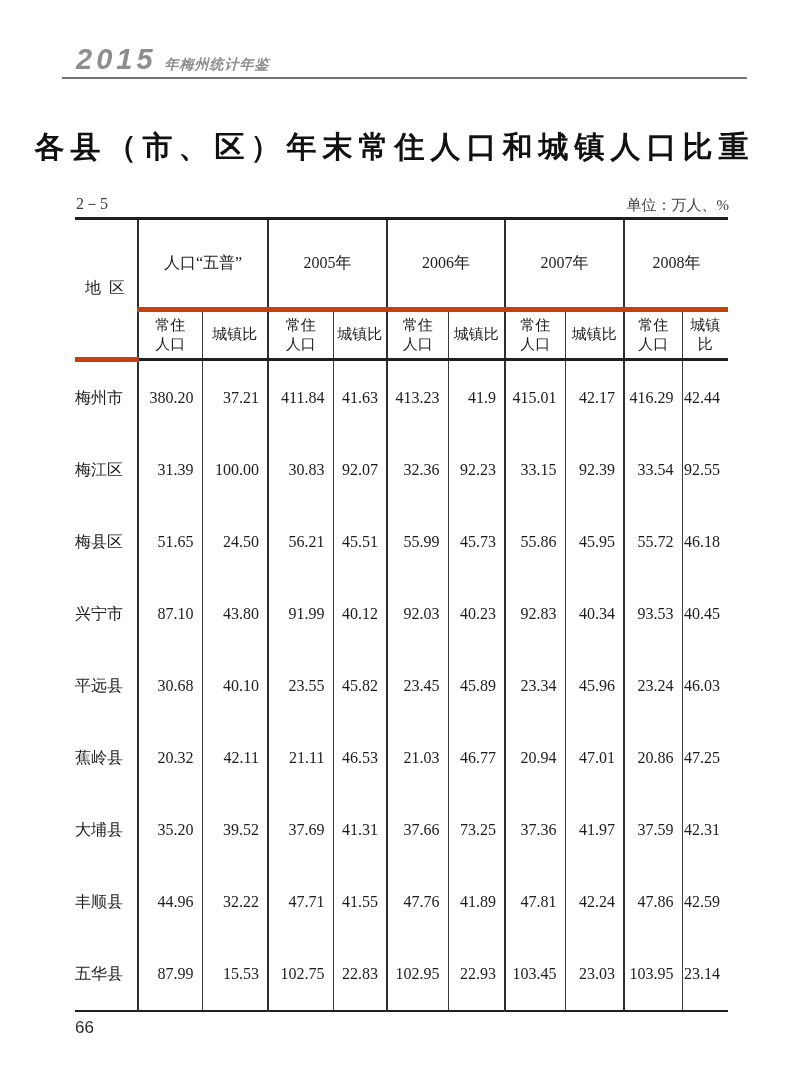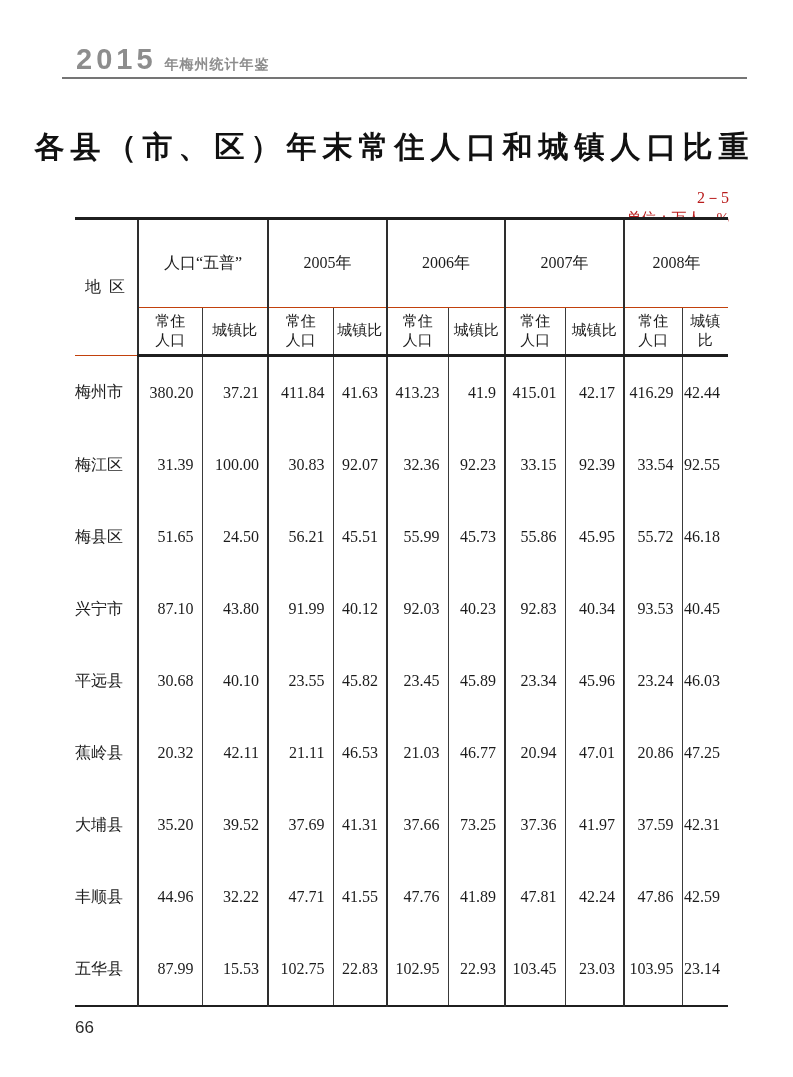--- a/index.html
+++ b/index.html
@@ -18,20 +18,21 @@
     top: 38px; left: 62px; right: 46px;
     height: 36px;
     border-bottom: 2px solid #757575;
     display: flex;
     justify-content: space-between;
     align-items: flex-end;
     padding-bottom: 3px;
   }
   .logo {
     font-family: "Liberation Sans", sans-serif;
+    font-style: italic;
     font-weight: bold;
     color: #8d8d8d;
     display: flex;
     align-items: baseline;
     padding-left: 14px;
     text-align: right;
   }
   .logo-year  { font-size: 29px; letter-spacing: 4px; line-height: 1; }
   .logo-suffix{ font-size: 14px; margin-left: 8px; letter-spacing: 1px; }
   .section-title {
@@ -50,27 +51,26 @@
     text-align: center;
     font-size: 30px;
     font-weight: bold;
     letter-spacing: 6px;
     font-family: "Liberation Serif", "DejaVu Serif", serif;
     color: #111111;
     margin: 0;
   }
   .meta-row {
     position: absolute;
-    top: 188px; left: 76px; right: 64px;
+    top: 194px; left: 76px; right: 64px;
     display: flex;
     justify-content: space-between;
     align-items: flex-end;
     font-size: 16px;
-    color: #b91c1c;
-    flex-direction: column;
+    color: #404040;
   }
   .unit-note { font-size: 15px; }
 
   
   table.stat {
     position: absolute;
     top: 217px; left: 75px;
     width: 653px;
     border-collapse: collapse;
     table-layout: fixed;
@@ -83,21 +83,21 @@
     vertical-align: middle;
     background: #ffffff;
   }
   .bl  { border-left: 1px solid #3a3a3a; }
   .bl2 { border-left: 2px solid #2e2e2e; }
 
   tr.row-groups th {
     height: 87px;
     font-size: 16px;
     text-align: center;
-    border-bottom: 1px solid #c2410c;
+    border-bottom: 5px solid #c2410c;
   }
   th.region-h {
     font-size: 16px;
     text-align: center;
     border-bottom: 3px solid #1f1f1f;
     letter-spacing: 2px;
   }
   tr.row-subs th {
     height: 46px;
     font-size: 15px;

